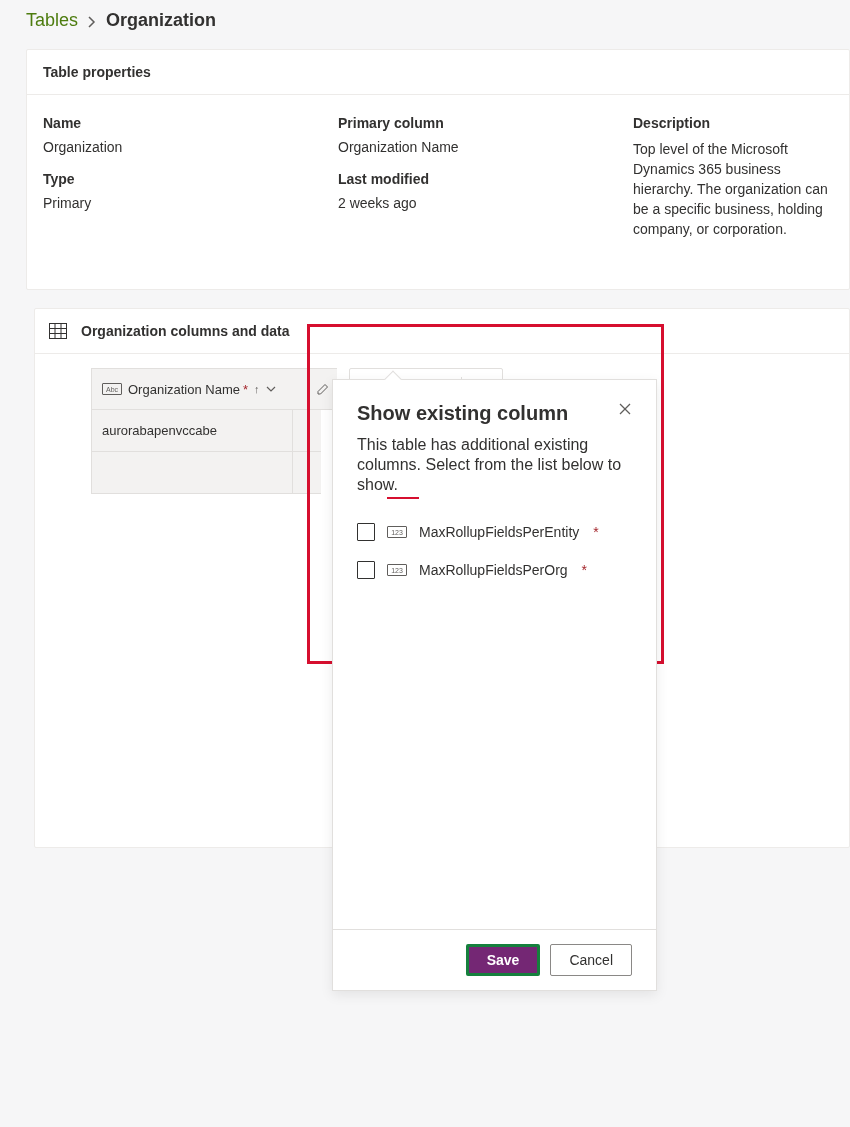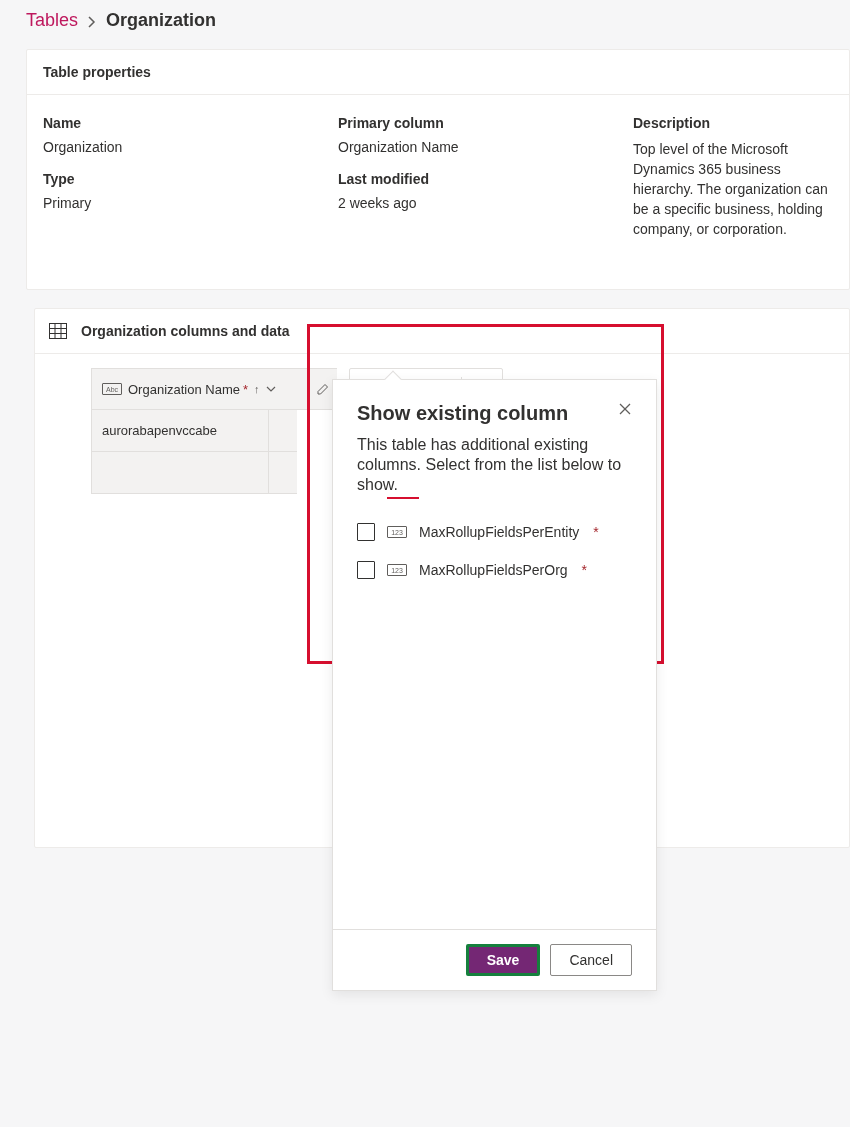--- a/index.html
+++ b/index.html
@@ -25,21 +25,21 @@
     font-size: 18px;
     color: #323130;
     margin-bottom: 18px;
   }
   .breadcrumb .sep {
     color: #605e5c;
     font-size: 14px;
     margin-top: 2px;
   }
   .breadcrumb .current { font-weight: 600; }
-  .breadcrumb .root { color: #be185d; cursor: pointer; }
+  .breadcrumb .root { color: #4d7c0f; cursor: pointer; }
 
   .card {
     background: #fff;
     border: 1px solid #edebe9;
     border-radius: 2px;
     margin-bottom: 18px;
   }
   .card-header {
     font-weight: 600;
     font-size: 14px;
@@ -125,21 +125,21 @@
   }
   .more-pill .more-txt .chev { font-size: 10px; color:#605e5c; font-weight:400; }
   .more-pill .divider { width:1px;height:24px;background:#e1dfdd;margin:0 4px; }
   .more-pill .plus {
     width: 36px;
     text-align: center;
     color: #7a3b9d;
     font-size: 16px;
   }
   .data-cell {
-    width: 178px;
+    width: 202px;
     background: #f3f2f1;
     border-top: none;
     font-size: 13px;
   }
   .data-row-right {
     width: 28px;
     border-bottom: 1px solid #e1dfdd;
     background:#f3f2f1;
   }
   .blank-row .data-cell { height: 42px; background:#f3f2f1; }

